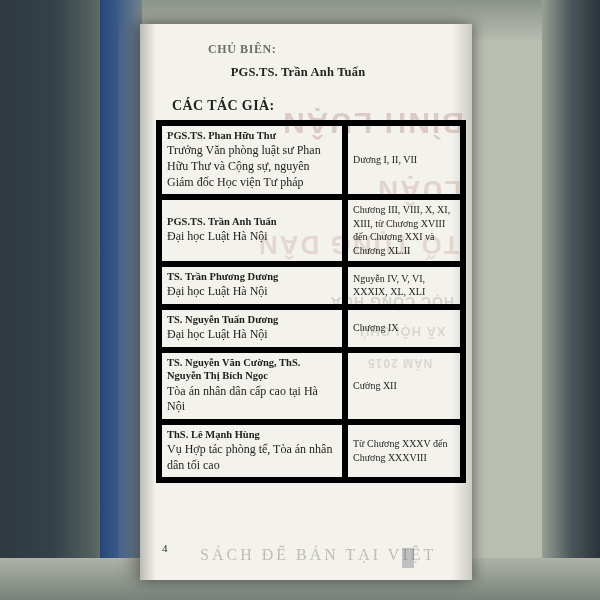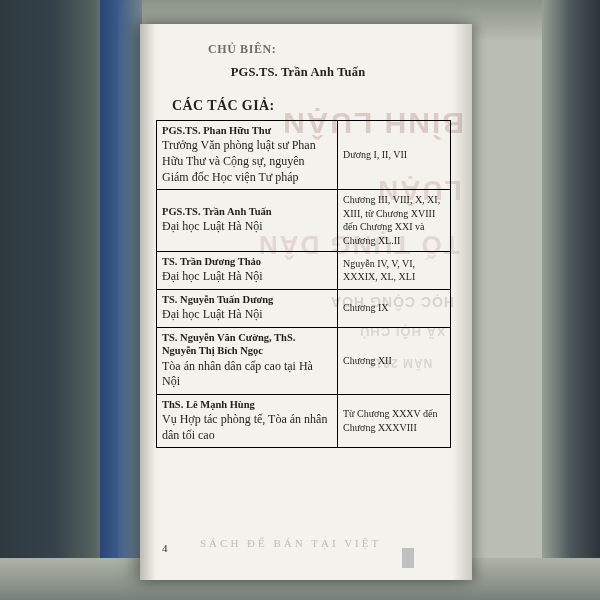--- a/index.html
+++ b/index.html
@@ -138,21 +138,21 @@
     letter-spacing: .4px;
   }
 
   table.authors {
     border-collapse: collapse;
     width: 272px;
     margin-left: 2px;
     table-layout: fixed;
   }
   table.authors td {
-    border: 1px solid #000000;
+    border: 6px solid #000000;
     vertical-align: middle;
     padding: 3px 5px 4px 5px;
     font-size: 10.5px;
     line-height: 1.27;
     color: #1e1e1b;
   }
   td.col-name { width: 170px; }
   td.col-chap { width: 102px; }
 
   .nm {
@@ -177,22 +177,22 @@
     left: 22px;
     bottom: 26px;
     font-size: 11px;
     color: #2a2a27;
     z-index: 4;
   }
 
   .footer-ghost {
     position: absolute;
     left: 60px;
-    bottom: 31px;
-    font-size: 11px;
+    bottom: 16px;
+    font-size: 16px;
     letter-spacing: 3px;
     color: rgba(90,90,85,.35);
     z-index: 4;
     white-space: nowrap;
   }
   .footer-mark {
     position: absolute;
     right: 58px;
     bottom: 12px;
     width: 12px;
@@ -242,21 +242,21 @@
             <td class="col-name">
               <span class="nm">PGS.TS. Trần Anh Tuấn</span>
               <span class="role">Đại học Luật Hà Nội</span>
             </td>
             <td class="col-chap">
               <span class="chap">Chương III, VIII, X, XI, XIII, từ Chương XVIII đến Chương XXI và Chương XL.II</span>
             </td>
           </tr>
           <tr>
             <td class="col-name">
-              <span class="nm">TS. Trần Dương Thảo</span>
+              <span class="nm">TS. Trần Phương Dương</span>
               <span class="role">Đại học Luật Hà Nội</span>
             </td>
             <td class="col-chap">
               <span class="chap">Nguyễn IV, V, VI, XXXIX, XL, XLI</span>
             </td>
           </tr>
           <tr>
             <td class="col-name">
               <span class="nm">TS. Nguyễn Tuấn Dương</span>
               <span class="role">Đại học Luật Hà Nội</span>
@@ -264,21 +264,21 @@
             <td class="col-chap">
               <span class="chap">Chương IX</span>
             </td>
           </tr>
           <tr>
             <td class="col-name">
               <span class="nm">TS. Nguyễn Văn Cường, ThS. Nguyễn Thị Bích Ngọc</span>
               <span class="role">Tòa án nhân dân cấp cao tại Hà Nội</span>
             </td>
             <td class="col-chap">
-              <span class="chap">Chương XII</span>
+              <span class="chap">Cường XII</span>
             </td>
           </tr>
           <tr>
             <td class="col-name">
               <span class="nm">ThS. Lê Mạnh Hùng</span>
               <span class="role">Vụ Hợp tác phòng tế, Tòa án nhân dân tối cao</span>
             </td>
             <td class="col-chap">
               <span class="chap just">Từ Chương XXXV đến Chương XXXVIII</span>
             </td>

